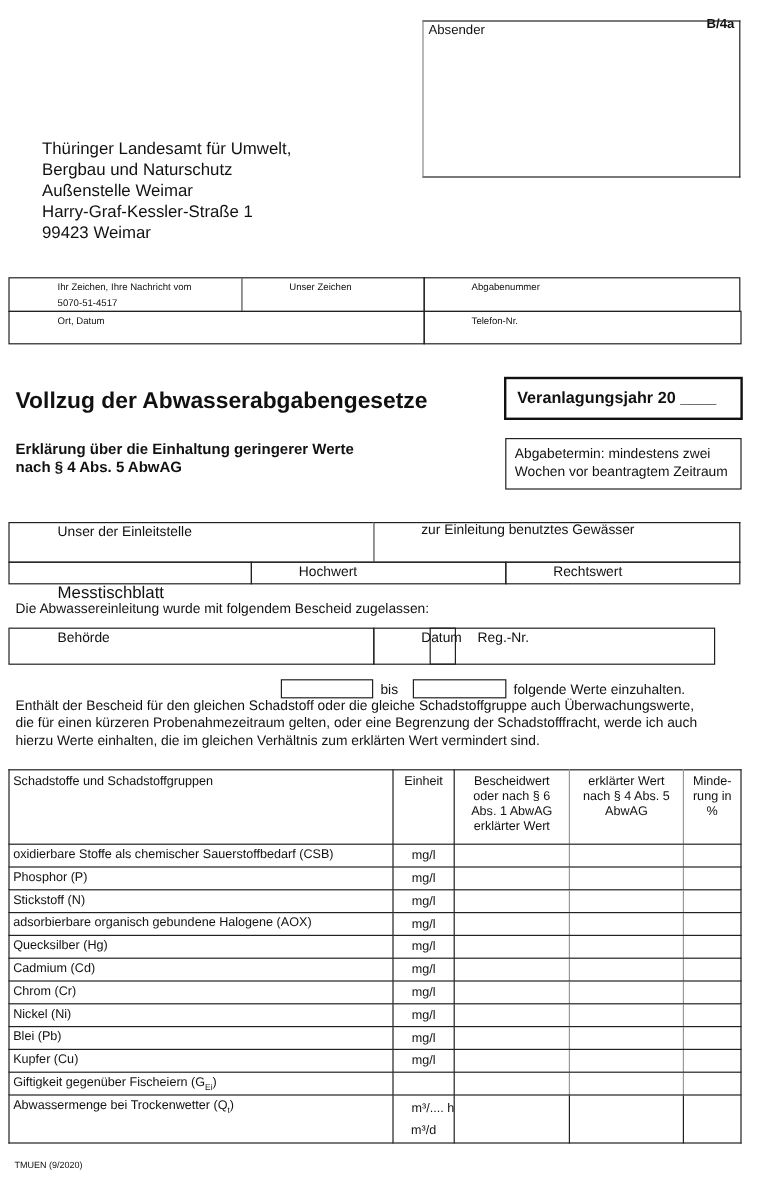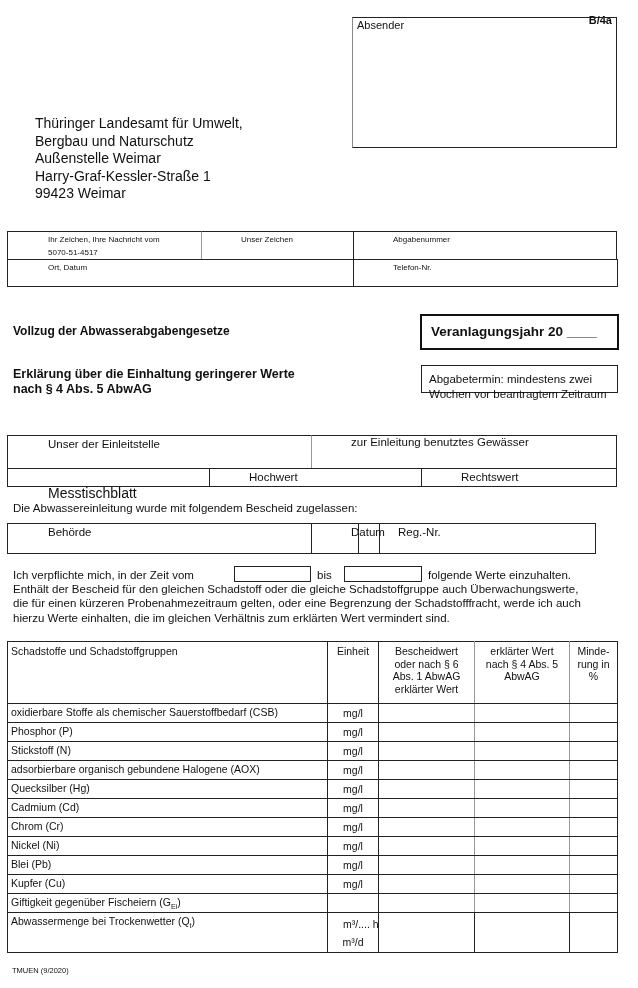--- a/index.html
+++ b/index.html
@@ -42,29 +42,29 @@
 <div class="box" style="left:353px; top:231px; width:264px; height:29px;">
   <span class="lbl sm" style="left:3px; top:3px;">Abgabenummer</span>
 </div>
 <div class="box" style="left:7px; top:259px; width:347px; height:28px;">
   <span class="lbl sm" style="left:4px; top:3px;">Ort, Datum</span>
 </div>
 <div class="box" style="left:353px; top:259px; width:265px; height:28px;">
   <span class="lbl sm" style="left:3px; top:3px;">Telefon-Nr.</span>
 </div>
 
-<div class="abs" style="left:13px; top:324px; font-size:12px; font-weight:bold;text-align:center;">Vollzug der Abwasserabgabengesetze</div>
+<div class="abs" style="left:13px; top:324px; font-size:19px; font-weight:bold;text-align:center;">Vollzug der Abwasserabgabengesetze</div>
 <div class="box" style="left:420px; top:314px; width:199px; height:36px; border:2px solid #111;">
   <span style="position:absolute; left:9px; top:8px; font-size:13.5px; font-weight:bold; white-space:pre;">Veranlagungsjahr 20 ____</span>
 </div>
 <div class="abs" style="left:13px; top:367px; font-size:12.5px; font-weight:bold; line-height:15px;">
   <div>Erklärung über die Einhaltung geringerer Werte</div>
   <div>nach § 4 Abs. 5 AbwAG</div>
 </div>
-<div class="box" style="left:421px; top:365px; width:197px; height:28px;text-decoration:underline;">
+<div class="box" style="left:421px; top:365px; width:197px; height:43px;text-decoration:underline;">
   <div style="position:absolute; left:7px; top:7px; font-size:11.5px;">Abgabetermin: mindestens zwei</div>
   <div style="position:absolute; left:7px; top:22px; font-size:11.5px;">Wochen vor beantragtem Zeitraum</div>
 </div>
 
 <div class="box" style="left:7px; top:435px; width:305px; height:34px;">
   <span class="lbl" style="left:4px; top:2px; font-size:11.5px;">Unser der Einleitstelle</span>
 </div>
 <div class="box" style="left:311px; top:435px; width:306px; height:34px; border-left-color:#999;">
   <span class="lbl" style="left:3px; top:0; font-size:11.5px;">zur Einleitung benutztes Gewässer</span>
 </div>
@@ -85,21 +85,20 @@
 </div>
 <div class="box" style="left:311px; top:523px; width:69px; height:31px;">
   <span class="lbl" style="left:3px; top:2px; font-size:11.5px;">Datum</span>
 </div>
 <div class="box" style="left:358px; top:523px; width:238px; height:31px;">
   <span class="lbl" style="left:3px; top:2px; font-size:11.5px;">Reg.-Nr.</span>
 </div>
 
 <div class="abs" style="left:13px; top:568px; width:610px; font-size:11.5px; line-height:14.3px;">
   <div style="height:14px; position:relative;">
-    <span style="position:absolute; left:0; top:0;">Ich verpflichte mich, in der Zeit vom</span>
     <span class="in" style="position:absolute; left:221px; top:-2px; width:77px;"></span>
     <span style="position:absolute; left:304px; top:0;">bis</span>
     <span class="in" style="position:absolute; left:331px; top:-2px; width:78px;"></span>
     <span style="position:absolute; left:415px; top:0;">folgende Werte einzuhalten.</span>
   </div>
   <div>Enthält der Bescheid für den gleichen Schadstoff oder die gleiche Schadstoffgruppe auch Überwachungswerte,</div>
   <div>die für einen kürzeren Probenahmezeitraum gelten, oder eine Begrenzung der Schadstofffracht, werde ich auch</div>
   <div>hierzu Werte einhalten, die im gleichen Verhältnis zum erklärten Wert vermindert sind.</div>
 </div>
 

